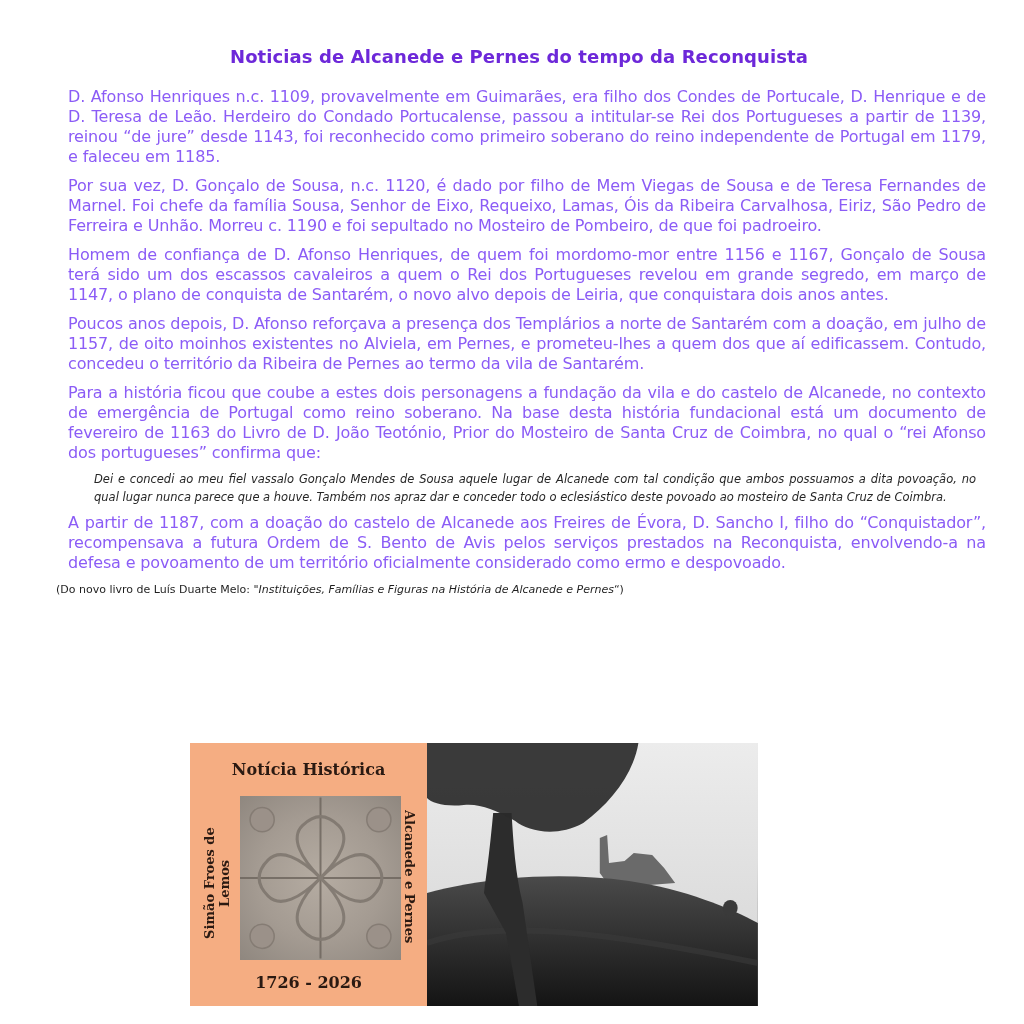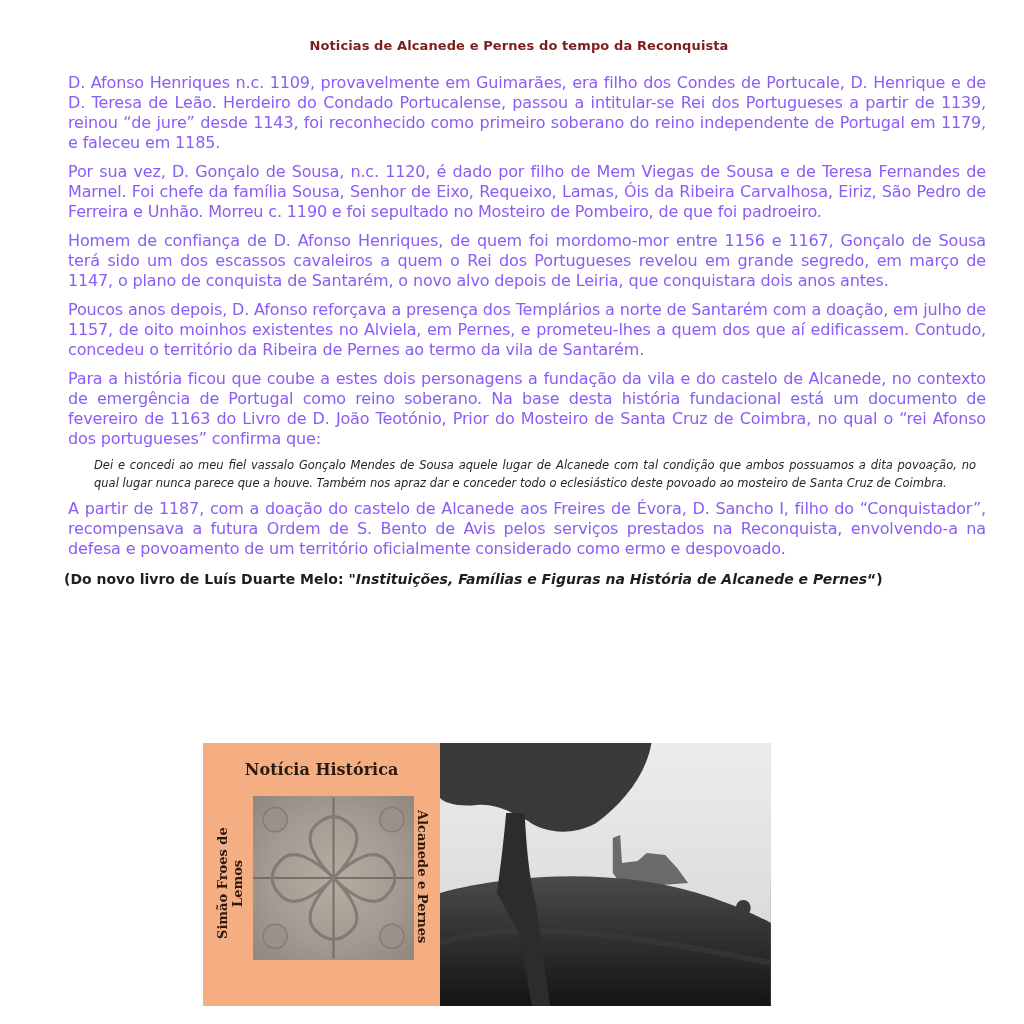--- a/index.html
+++ b/index.html
@@ -17,53 +17,52 @@
     }
     .page {
       position: absolute;
       left: 52px;
       top: 38px;
       width: 934px;
     }
     .title {
       text-align: center;
       font-weight: bold;
-      font-size: 13px;
-      margin: 0 0 20px 0;
+      font-size: 18px;
+      margin: 8px 0 20px 0;
       letter-spacing: 0.1px;
-      color: #7f1d1d;
+      color: #6d28d9;
     }
     .para {
       font-size: 16px;
       line-height: 20px;
       text-align: justify;
       margin: 0 0 9px 16px;
       letter-spacing: -0.15px;
       color: #8b5cf6;
     }
     .quote {
       font-style: italic;
       font-size: 11.5px;
       line-height: 18px;
       text-align: justify;
       margin: -2px 10px 7px 42px;
       color: #262626;
     }
     .source {
-      font-size: 14px;
+      font-size: 11px;
       line-height: 16px;
-      margin: 12px;
+      margin: 4px;
       color: #1f1f1f;
-      font-weight: bold;
     }
     .source i { font-style: italic; }
 
     .figure {
       position: absolute;
-      left: 203px;
+      left: 190px;
       top: 743px;
       width: 568px;
       height: 263px;
       display: flex;
     }
     .cover {
       width: 258px;
       height: 263px;
       background: #f5ad82;
       position: relative;
@@ -166,20 +165,21 @@
         </g>
         <g fill="#9b9189" stroke="#857c74" stroke-width="1.5">
           <circle cx="22" cy="22" r="12"></circle>
           <circle cx="138" cy="22" r="12"></circle>
           <circle cx="22" cy="138" r="12"></circle>
           <circle cx="138" cy="138" r="12"></circle>
         </g>
       </svg>
     </div>
     <div class="cover-right">Alcanede e Pernes</div>
+    <div class="cover-years">1726 - 2026</div>
   </div>
 
   <div class="photo">
     <svg viewBox="0 0 360 263" preserveAspectRatio="none">
       <defs>
         <linearGradient id="sky" x1="0" y1="0" x2="0" y2="1">
           <stop offset="0" stop-color="#ececec"></stop>
           <stop offset="1" stop-color="#d4d4d4"></stop>
         </linearGradient>
         <linearGradient id="hill" x1="0" y1="0" x2="0" y2="1">

